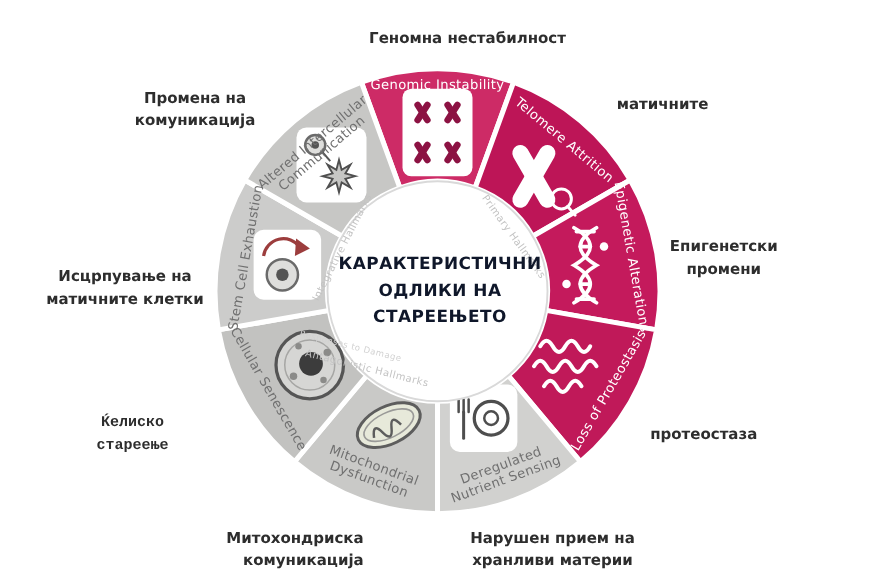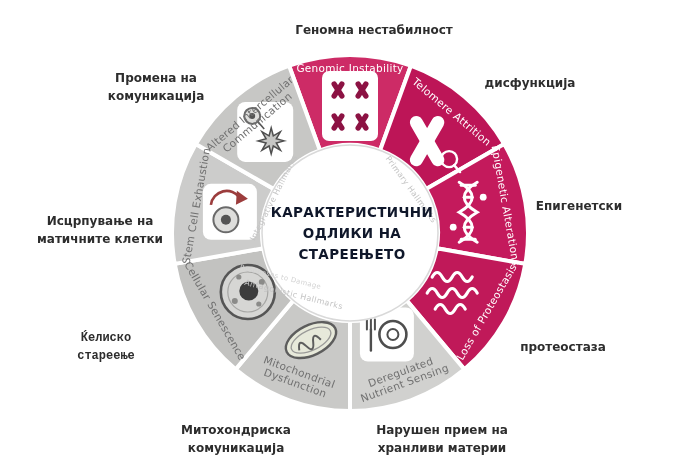--- a/index.html
+++ b/index.html
@@ -163,33 +163,34 @@
     <div>КАРАКТЕРИСТИЧНИ</div>
     <div>ОДЛИКИ НА</div>
     <div>СТАРЕЕЊЕТО</div>
   </div>
 
   <div id="mk-labels">
       <div class="mk-label" style="left: 358px; top: 30px; margin-left: 16px;">
         <div>Геномна нестабилност</div>
       </div>
       <div class="mk-label" style="left: 530px; top: 83px;">
-        <div>дисфункција</div>
+        <div>матичните</div>
       </div>
       <div class="mk-label" style="left: 579px; top: 206px;">
         <div>Епигенетски</div>
+        <div>промени</div>
       </div>
       <div class="mk-label" style="left: 563px; top: 347px;">
         <div>протеостаза</div>
       </div>
       <div class="mk-label" style="left: 442px; top: 439px;">
         <div>Нарушен прием на</div>
         <div>хранливи материи</div>
       </div>
-      <div class="mk-label" style="left: 236px; top: 439px;">
+      <div class="mk-label" style="left: 236px; top: 439px; text-align: right;">
         <div>Митохондриска</div>
         <div>комуникација</div>
       </div>
       <div class="mk-label" style="left: 106px; top: 347px; font-family: Liberation Mono, monospace;">
         <div>Ќелиско</div>
         <div>стареење</div>
       </div>
       <div class="mk-label" style="left: 100px; top: 198px; margin-top: 32px;">
         <div>Исцрпување на</div>
         <div>матичните клетки</div>

